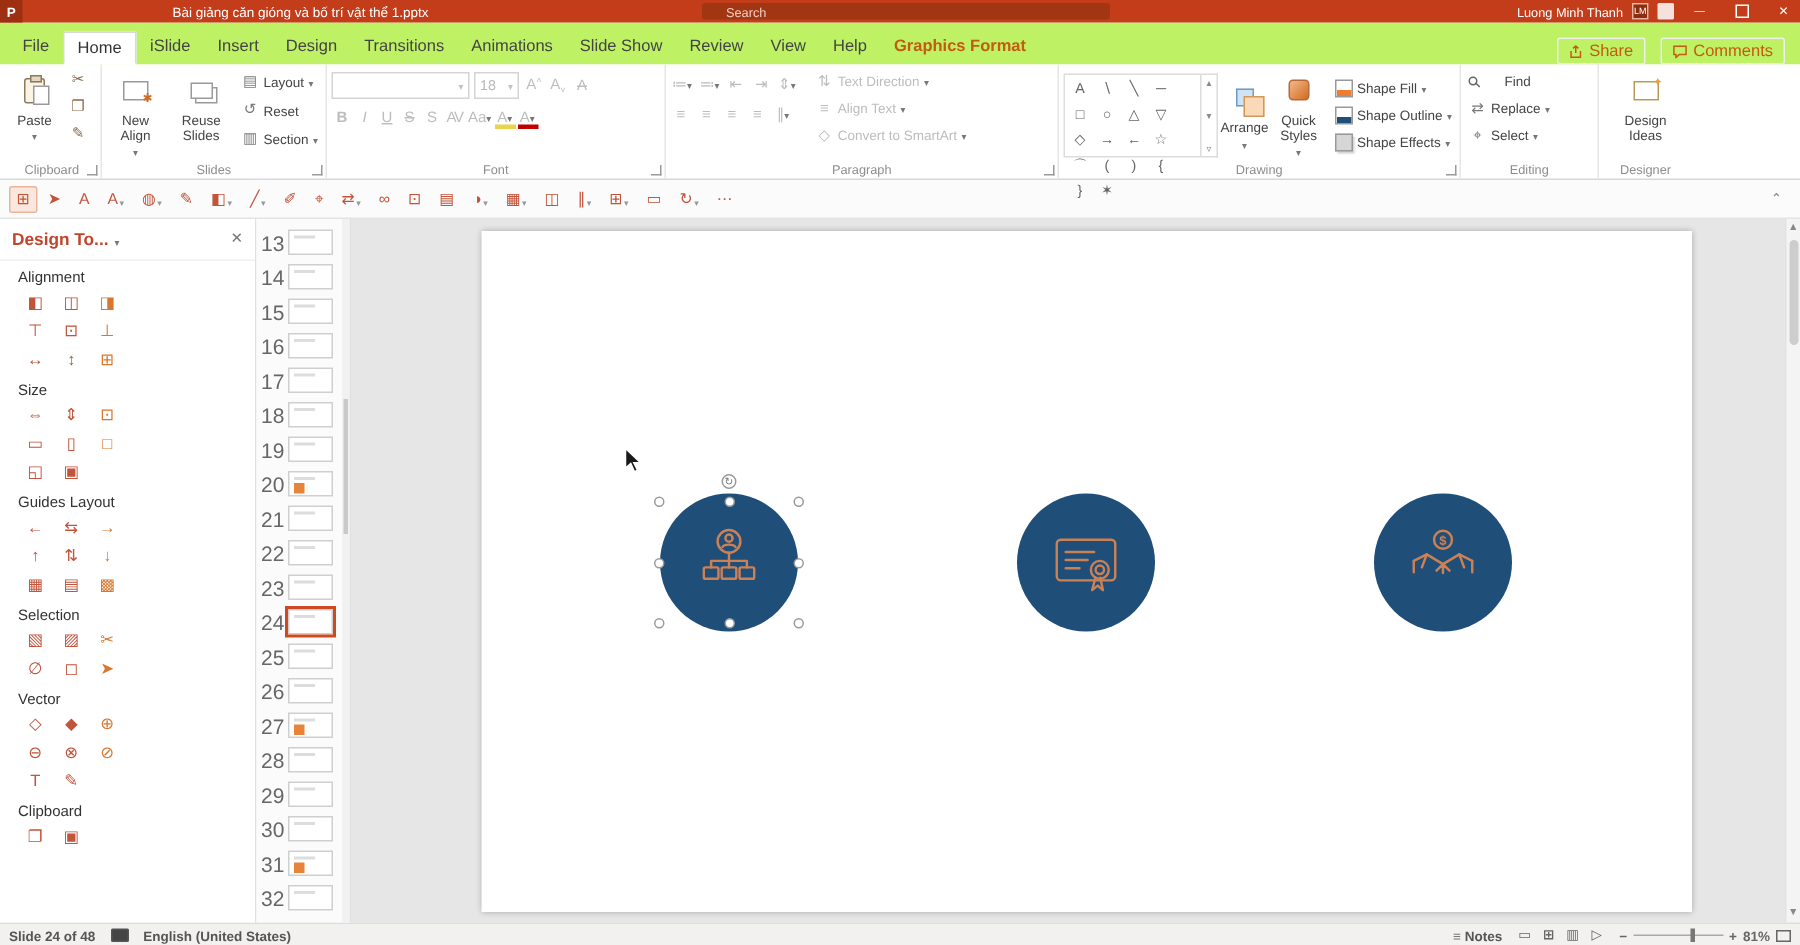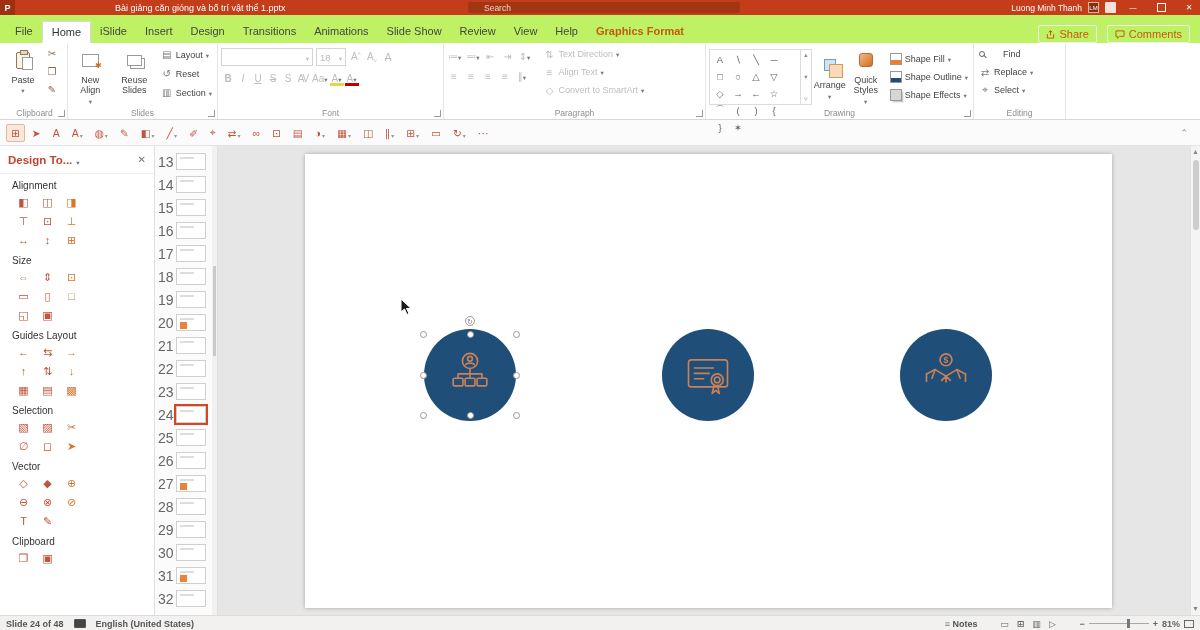--- a/index.html
+++ b/index.html
@@ -101,21 +101,21 @@
   .ib-caret{display:none;font-style:normal;}
   .ib-caret.show{display:inline;}
   .ib-caret.show::after{content:"▾";font-size:6px;color:#999;}
   .collapse-ribbon{margin-left:auto;color:#888;font-size:9px;padding-right:6px;}
   .collapse-ribbon::after{content:"⌃";}
 
   
   .main{display:flex;height:469px;}
 
   
-  .dtpanel{width:155px;background:#fff;border-right:1px solid #E0E0E0;overflow:hidden;}
+  .dtpanel{width:171px;background:#fff;border-right:1px solid #E0E0E0;overflow:hidden;}
   .dt-head{display:flex;align-items:center;height:28px;padding:0 8px;border-bottom:1px solid #f0f0f0;}
   .dt-title{color:#C0452C;font-size:11.5px;font-weight:bold;}
   .dt-head .caret{margin-left:4px;}
   .dt-close{margin-left:auto;color:#777;font-size:10px;}
   .dt-close::after{content:"✕";}
   .dt-section{margin:6px 0 8px;}
   .dt-label{font-size:10px;color:#333;margin:4px 0 5px 12px;}
   .dt-grid{display:flex;flex-wrap:wrap;width:84px;margin-left:16px;gap:6px 9px;}
   .dt-icon{width:15px;height:13px;font-size:11px;line-height:13px;text-align:center;color:var(--accent);}
   .dt-icon:nth-of-type(3n){color:#D9772F;}
@@ -147,21 +147,21 @@
   .rot::after{content:"↻";}
   .cursor{position:absolute;left:182px;top:152px;}
   .vscroll{position:absolute;right:0;top:0;width:10px;height:100%;background:#F4F4F4;border-left:1px solid #E2E2E2;}
   .vscroll .arr{height:12px;text-align:center;font-size:7px;color:#888;line-height:12px;}
   .vscroll .vthumb{position:absolute;top:14px;left:2px;width:6px;height:70px;background:#CDCDCD;border-radius:3px;}
   .vscroll .arr.dn{position:absolute;bottom:0;width:100%;}
 
   
   .statusbar{height:16px;background:#F2F1F0;border-top:1px solid #DCDCDC;display:flex;align-items:center;font-size:9px;color:#555;padding:0 6px;gap:10px;font-weight:bold;}
   .kbd-icon{width:12px;height:9px;border:1px solid #555;border-radius:1px;background:#444;}
-  .sb-right{margin-left:auto;display:flex;align-items:center;gap:20px;}
+  .sb-right{margin-left:auto;display:flex;align-items:center;gap:8px;}
   .notes::before{content:"≡ ";color:#777;}
   .viewbtn{font-size:9px;color:#666;width:14px;text-align:center;}
   .zoomline{display:flex;align-items:center;gap:4px;color:#666;}
   .ztrack{width:60px;height:1px;background:#A9A9A9;position:relative;}
   .zthumb{position:absolute;left:38px;top:-4px;width:3px;height:9px;background:#777;}
   .fit-icon{width:10px;height:8px;border:1px solid #666;position:relative;}
 </style>
 </head>
 <body>
 
@@ -538,20 +538,29 @@
 
           <i class="sicon">⌖</i>
           <span>Select</span>
           <i class="caret show"></i>
         </span>
       </div>
     <div class="glabel">Editing</div>
   </div>
 
 
+  <div class="rgroup" style="width:62px;border-right:none">
+    <div class="rb-big">
+      <span class="bicon-wrap">
+          <span class="icon-ideas"></span>
+        </span>
+      <span>Design Ideas</span>
+    </div>
+    <div class="glabel">Designer</div>
+  </div>
 
 </div>
 
 <div class="islidebar">
   <div style="display:flex;align-items:center;gap:2px">
 
       <span class="ib-item on">
         <i class="ib-glyph">⊞</i>
 
       </span>

